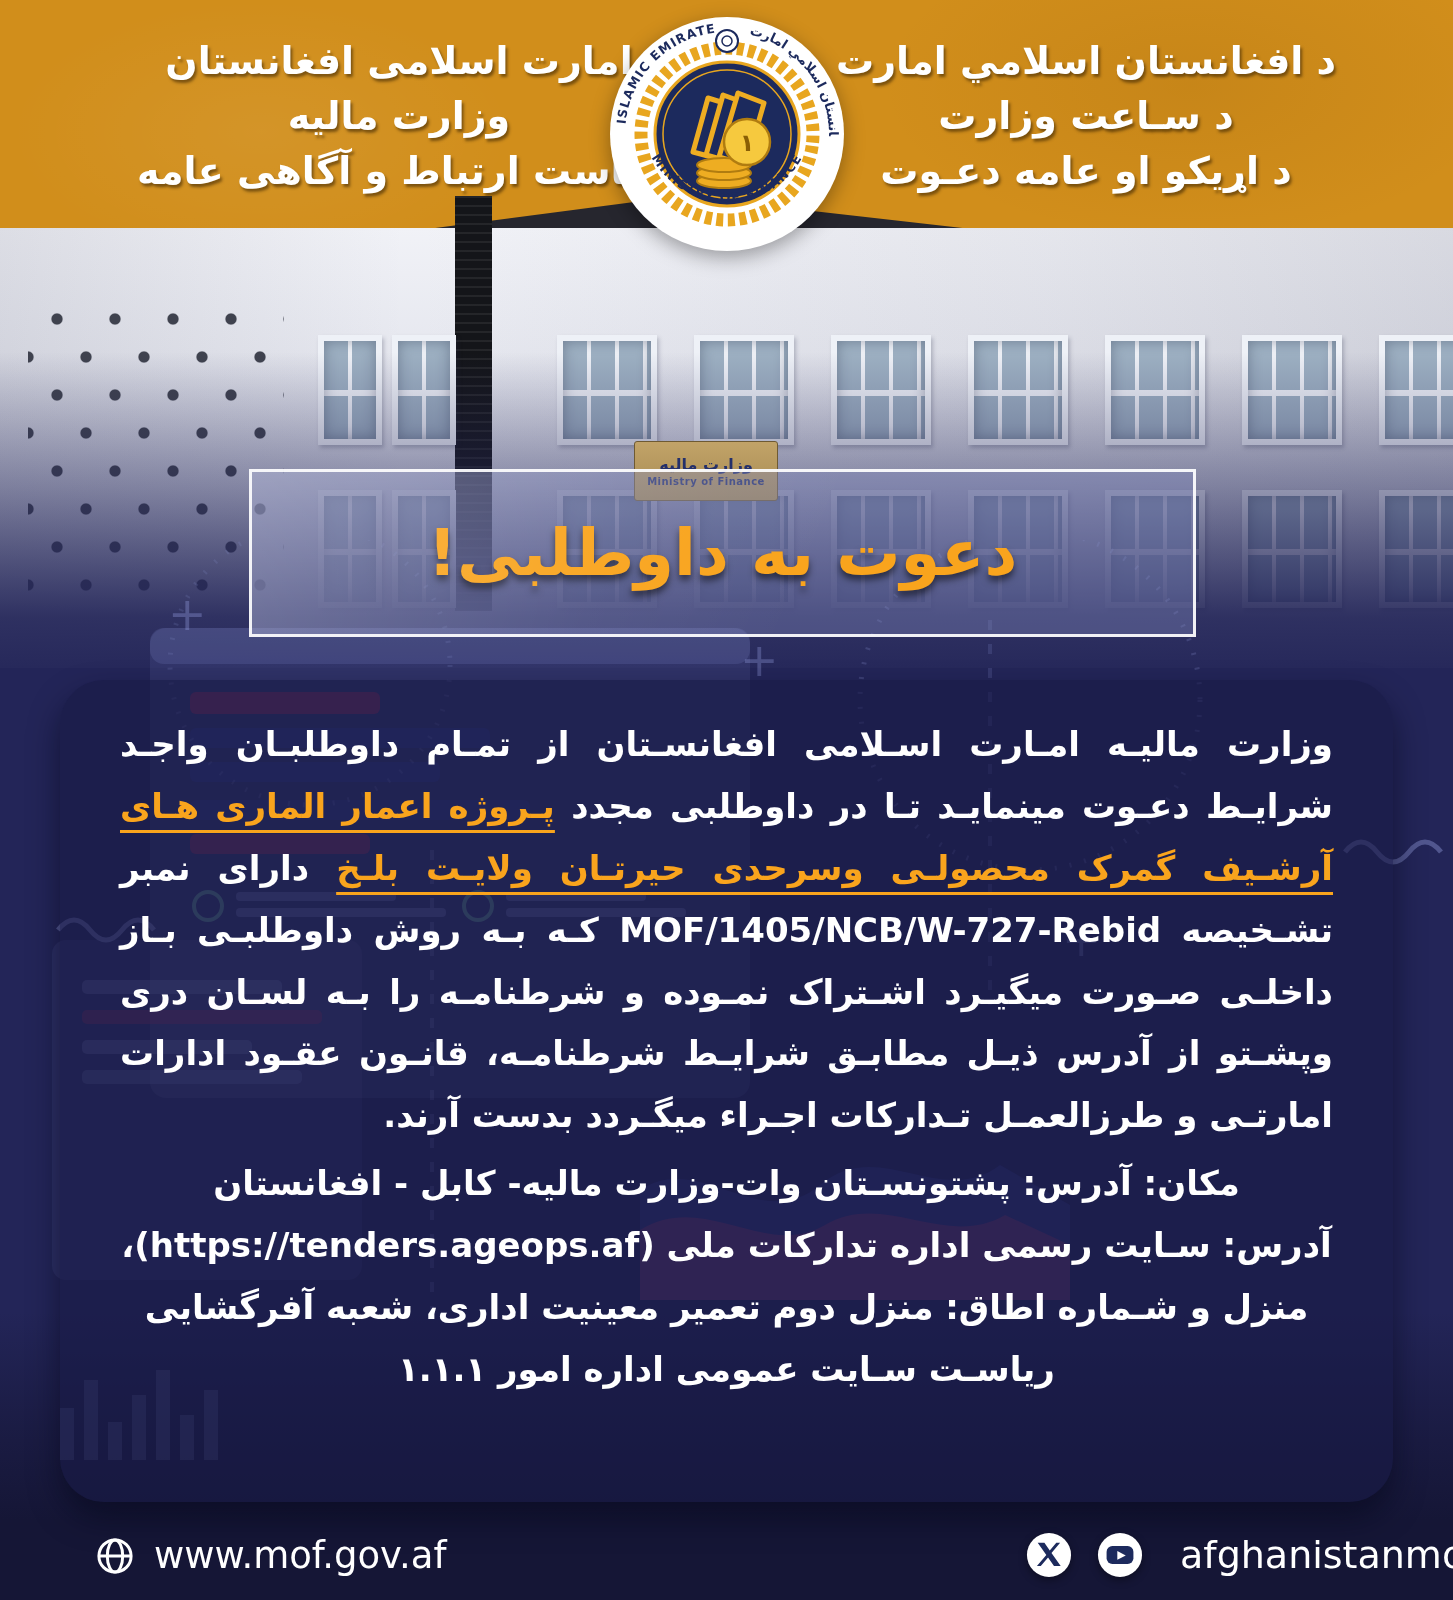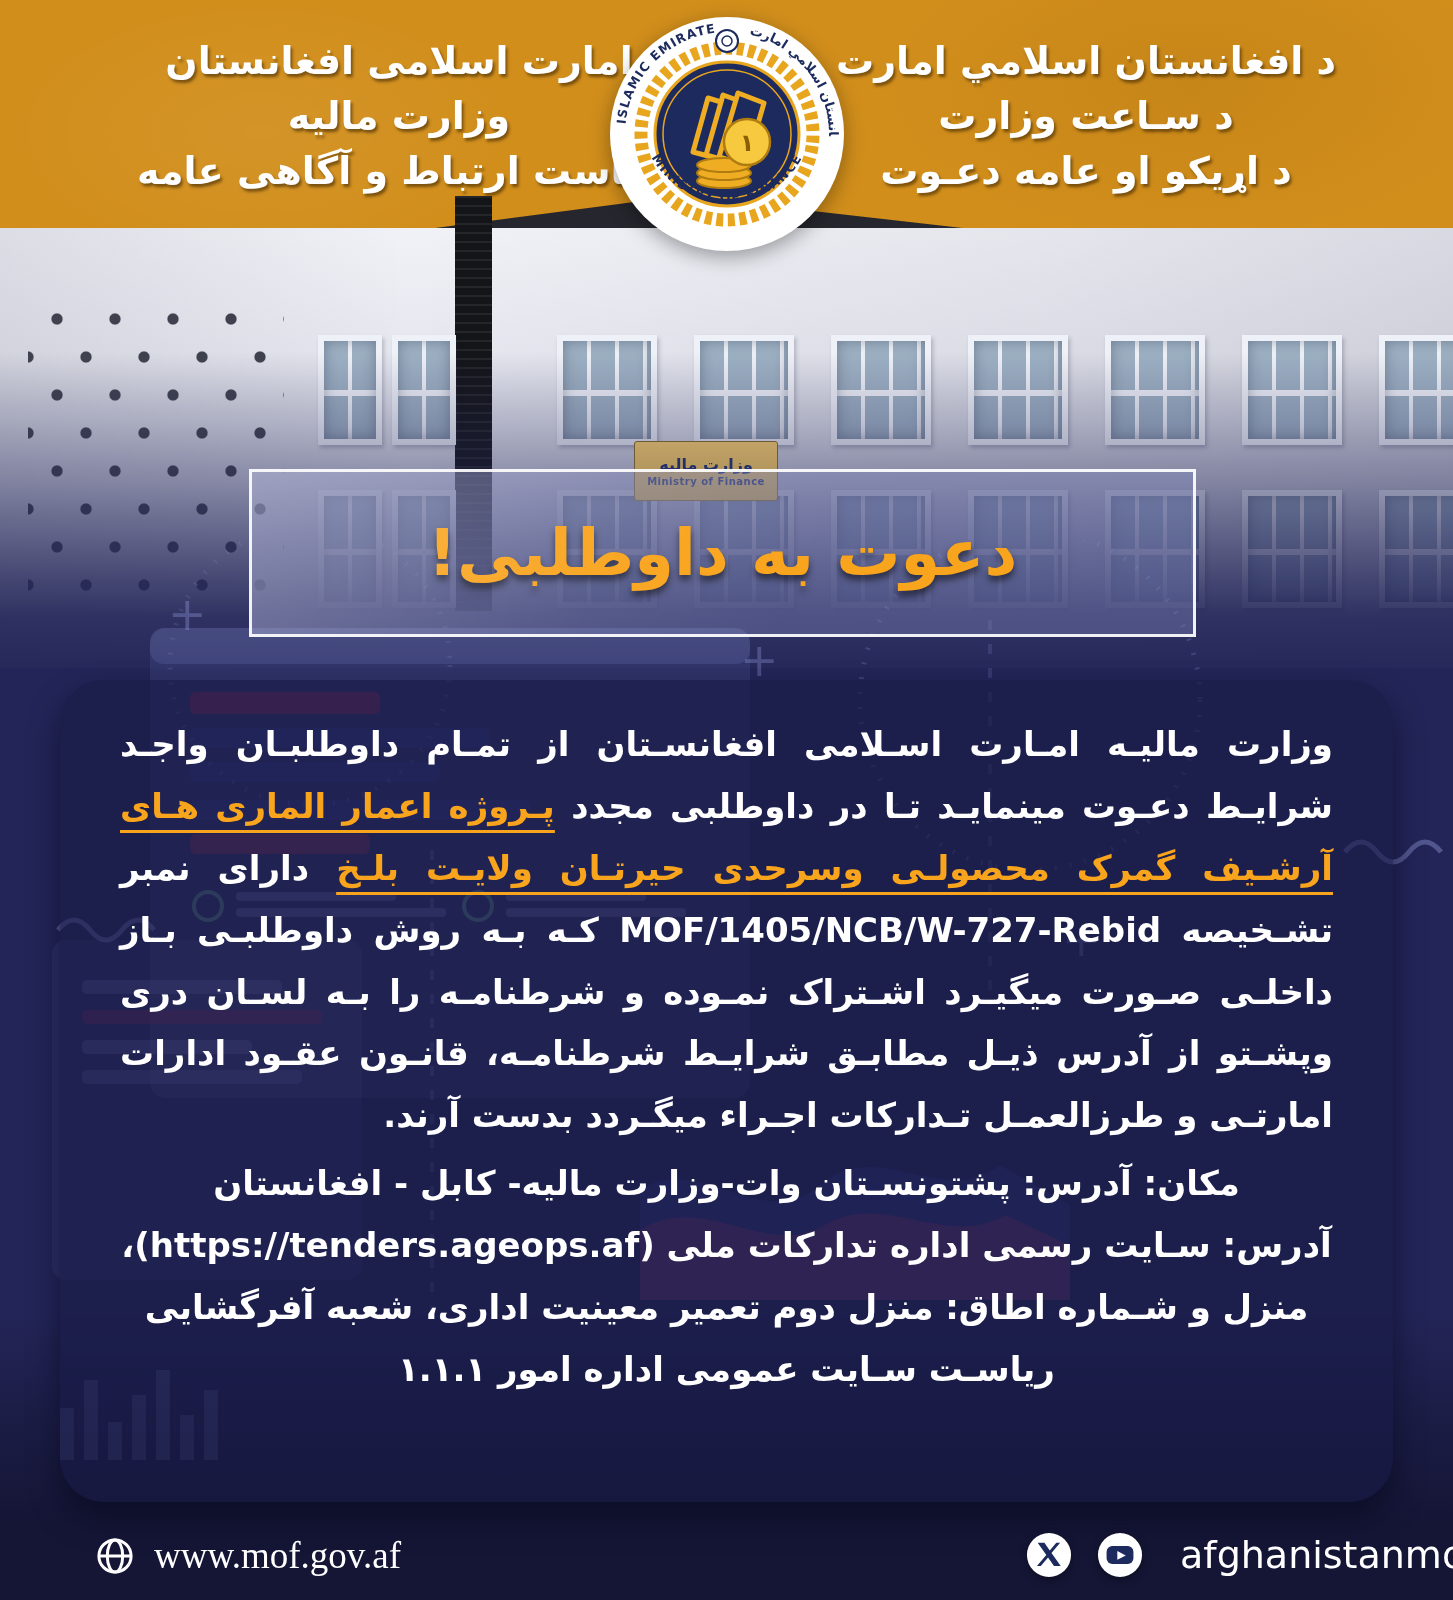--- a/index.html
+++ b/index.html
@@ -63,21 +63,21 @@
   
   .panel{position:absolute;left:60px;top:680px;width:1333px;height:822px;z-index:2;
     border-radius:44px;background:rgba(24,26,70,0.62);
     box-shadow:0 16px 30px rgba(6,7,26,0.55);}
   .para{direction:rtl;margin:34px 60px 0 60px;color:#ffffff;font-weight:bold;
     font-size:34px;line-height:1.82;text-align:justify;}
   .hl{color:#f9a41d;text-decoration:underline;text-decoration-thickness:3px;text-underline-offset:12px;}
   .details{margin-top:6px;padding:0 36px;}
   .detail-line{direction:rtl;color:#ffffff;font-weight:bold;font-size:34px;line-height:1.82;text-align:center;}
   
-  .footer-left{position:absolute;left:94px;top:1534px;display:flex;align-items:center;z-index:3;font-family:Liberation Serif, serif;}
+  .footer-left{position:absolute;left:94px;top:1534px;display:flex;align-items:center;z-index:3;}
   .footer-left .globe{width:42px;height:42px;margin-right:18px;}
   .footer-left .site{color:#ffffff;font-size:37px;}
   .footer-right{position:absolute;left:1026px;top:1532px;display:flex;align-items:center;z-index:3;gap:15px;}
   .social-circle{width:46px;height:46px;margin-right:10px;filter:drop-shadow(0 3px 4px rgba(0,0,0,0.4));}
   .footer-right .handle{color:#ffffff;font-size:38px;margin-left:12px;}
 </style>
 </head>
 <body>
 
 <div class="poster">

